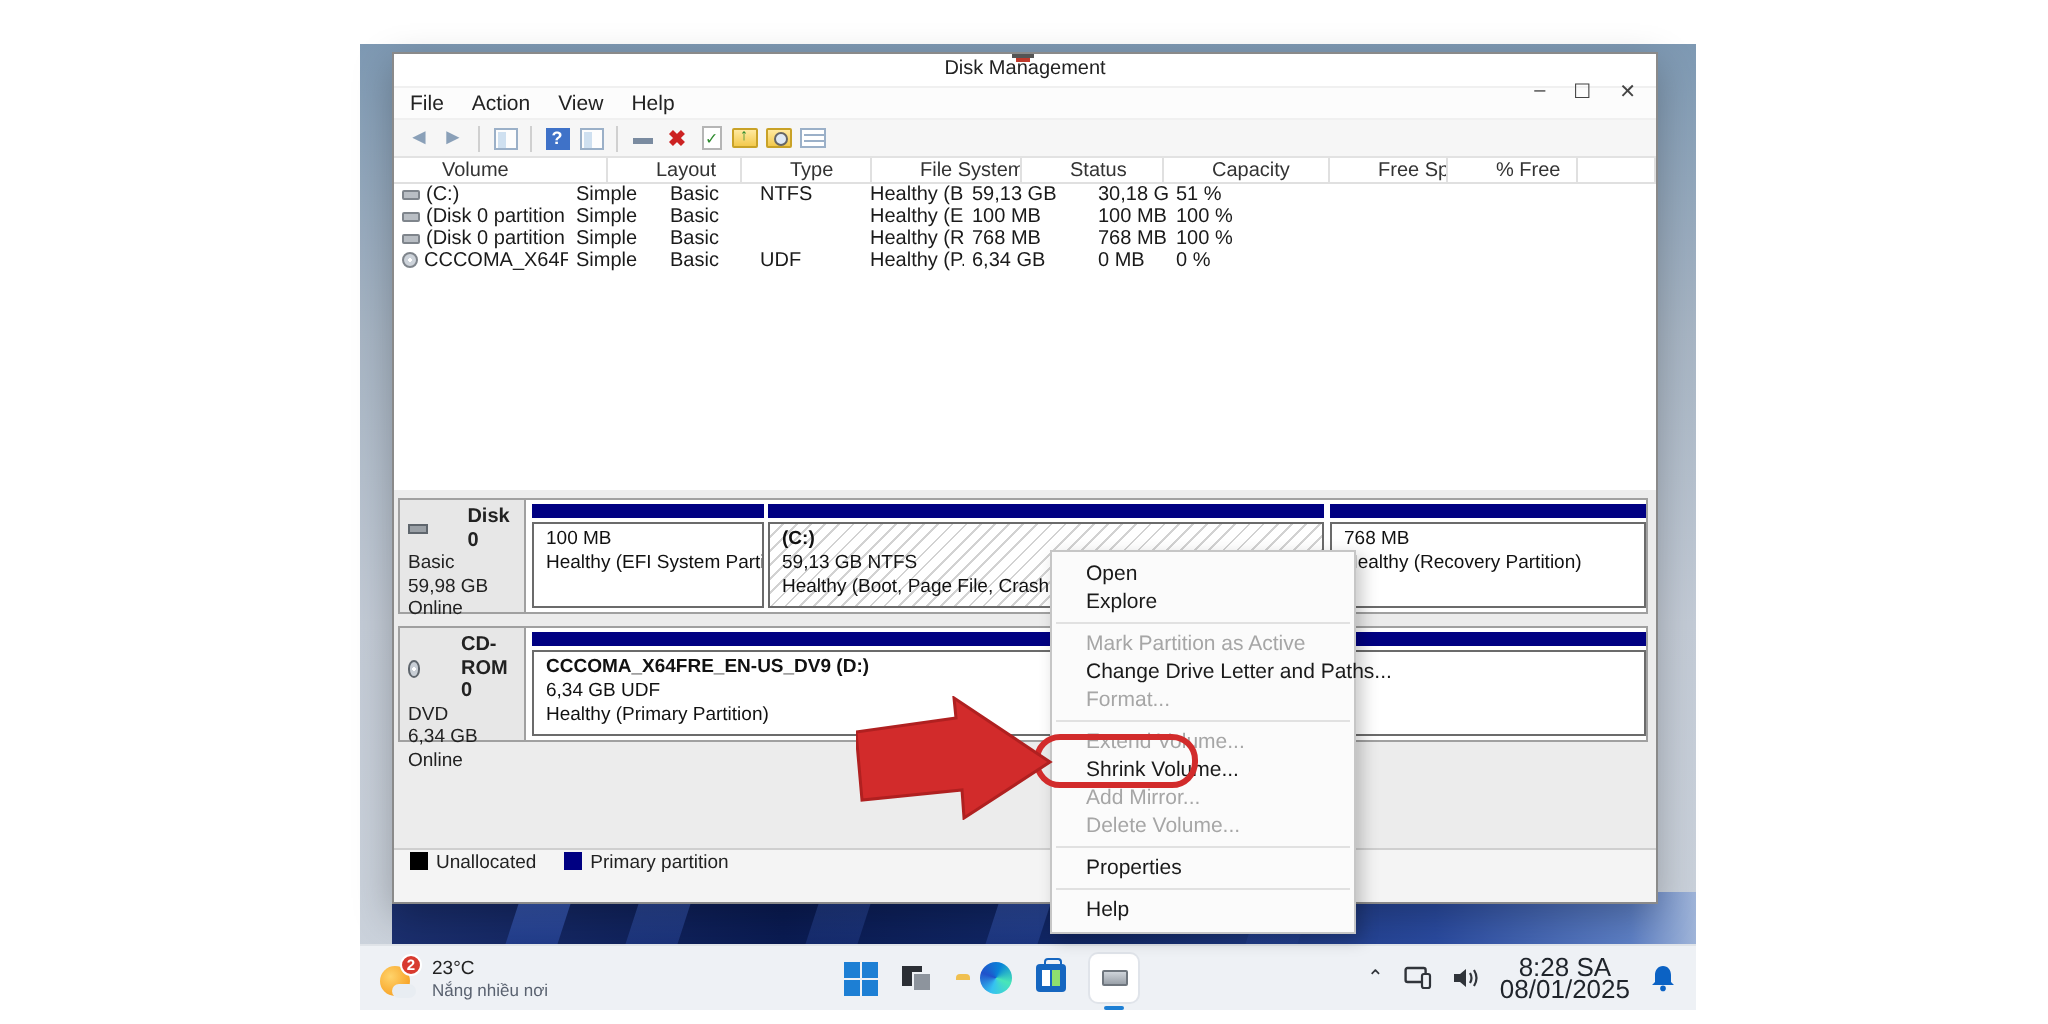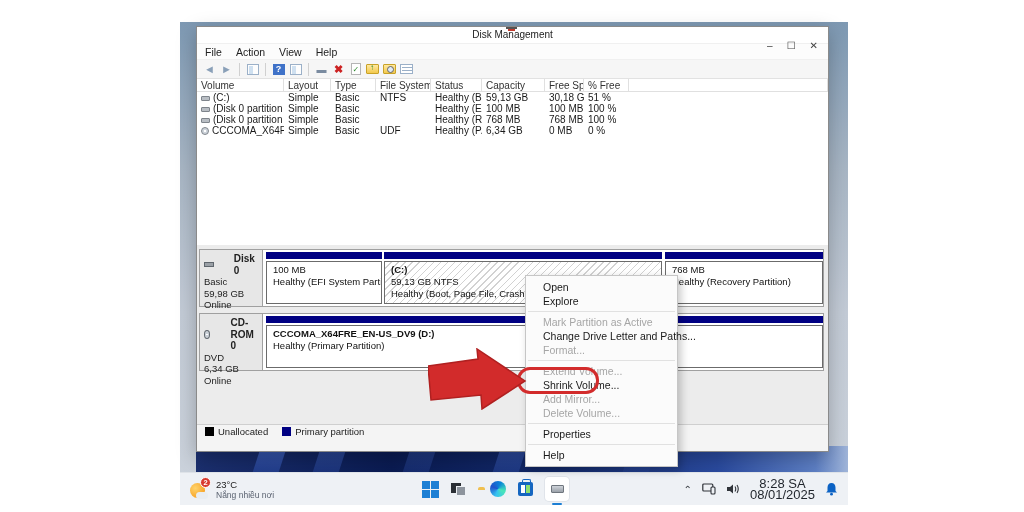--- a/index.html
+++ b/index.html
@@ -37,21 +37,21 @@
   .tb-folder { width:13px; height:10px; background:linear-gradient(#ffe9a0,#f3c94c); border:1px solid #c9a227; border-radius:1px; position:relative; }
   .tb-folder.up::after { content:"↑"; position:absolute; left:3px; top:-2px; font-size:8px; color:#2e8b2e; font-weight:bold; }
   .tb-folder.find::after { content:""; position:absolute; right:1px; bottom:0px; width:5px; height:5px; border:1px solid #666; border-radius:50%; background:#dfe9f5; }
   .tb-list { width:13px; height:10px; border:1px solid #9bb0c8; background:#fff; position:relative; }
   .tb-list::after { content:""; position:absolute; left:1px; top:2px; width:10px; height:1px; background:#9bb0c8; box-shadow:0 3px 0 #9bb0c8; }
 
   
   #list { position:relative; height:166px; background:#fff; }
   .lrow { display:flex; font-size:10px; color:#1a1a1a; align-items:center; }
   #lheader { height:13px; border-bottom:1px solid #e0e0e0; color:#333; }
-  #lheader .c { border-right:1px solid #e0e0e0; height:13px; line-height:13px; }
+  #lheader .c { border-right:1px solid #e0e0e0; height:13px; line-height:13px;margin-left:20px; }
   .c { padding-left:4px; white-space:nowrap; overflow:hidden; }
   .c0{width:87px;} .c1{width:47px;} .c2{width:45px;} .c3{width:55px;} .c4{width:51px;} .c5{width:63px;} .c6{width:39px;} .c7{width:45px;} .c8{flex:1;}
   .vrow { height:11px; line-height:11px; }
   .vol-ico { display:inline-block; width:9px; height:5px; background:#b9bec4; border:1px solid #7f858c; border-radius:1px; margin-right:3px; vertical-align:middle; }
   .vol-ico.cd { width:8px; height:8px; border-radius:50%; background:radial-gradient(circle at 50% 50%, #fff 0 1px, #cdd3da 1px 4px); }
 
   
   #graph { position:absolute; left:0; top:218px; width:631px; height:179px; background:#ececec; }
   .disk-row { position:absolute; left:2px; width:625px; height:58px; background:#fff; border:1px solid #a0a0a0; }
   .disk-info { position:absolute; left:0; top:0; width:63px; height:56px; background:#e7e7e7; border-right:1px solid #a0a0a0; font-size:9.5px; color:#222; padding:3px 0 0 4px; line-height:11.5px; }
@@ -274,20 +274,21 @@
                 <span>CD-ROM 0</span>
               </div>
             <div>DVD</div>
             <div>6,34 GB</div>
             <div>Online</div>
           </div>
           <div class="part" style="left:66px; width:557px;">
             <div class="pstrip"></div>
             <div class="pbody">
               <div class="pbold">CCCOMA_X64FRE_EN-US_DV9  (D:)</div>
+              <div>6,34 GB UDF</div>
               <div>Healthy (Primary Partition)</div>
             </div>
           </div>
         </div>
       </div>
 
       <div id="legendbar">
         <span><span class="sw" style="background:#000000"></span><span>Unallocated</span></span>
         <span><span class="sw" style="background:#000082"></span><span>Primary partition</span></span>
       </div>

